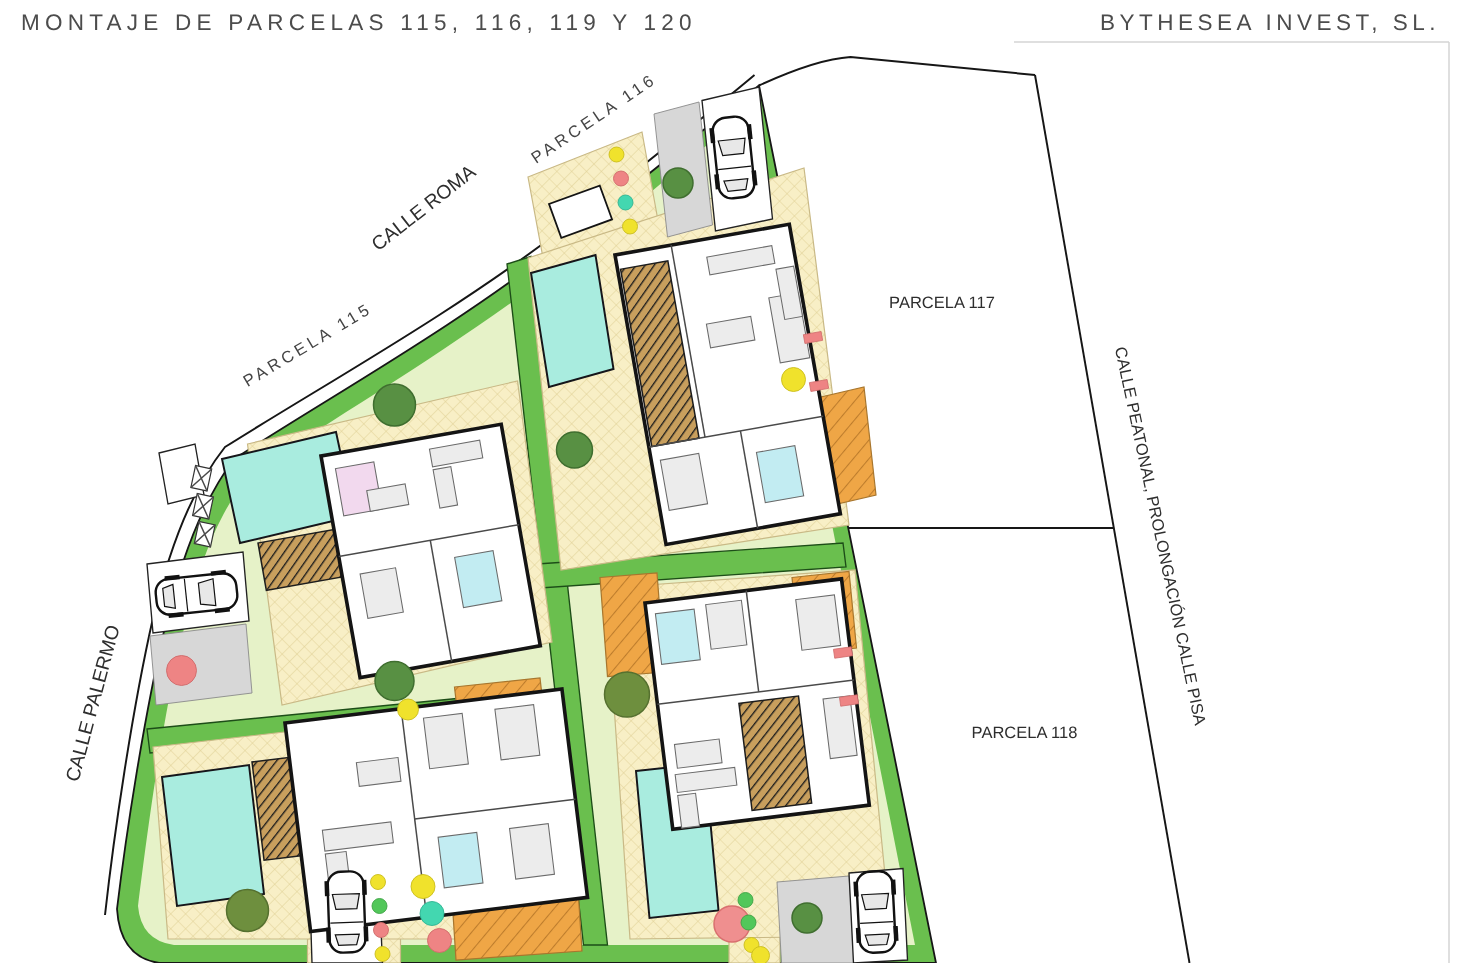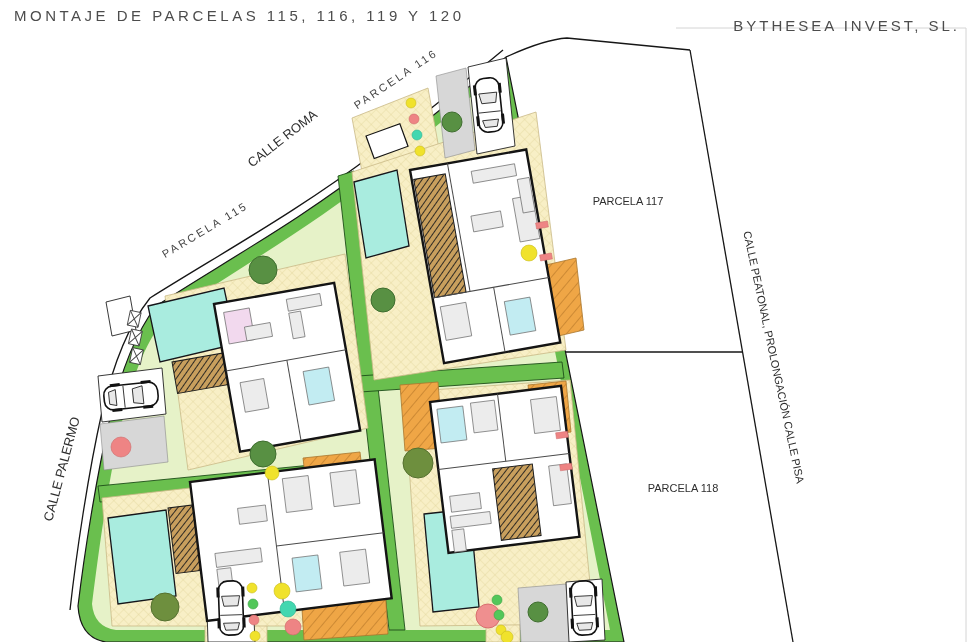--- a/index.html
+++ b/index.html
@@ -2,21 +2,21 @@
 <html style="--hedge: #6abf4e; --lawn: #e6f2c8; --terrace: #f8efc6; --pool: #a9ecdf; --deck: #efa646; --pergola: #c89f5d; --driveway: #d7d7d7; --tree_dark: #589043; --tree_olive: #6e8f3e; --tree_pink: #ef8f8f; --dot_yellow: #f0e22c; --dot_red: #ee8484; --dot_cyan: #43d7b0; --dot_green: #52c75a; --ink: #1a1a1a;"><head>
 <meta charset="utf-8">
 <style>
   html,body{margin:0;padding:0;background:#ffffff;}
   .page{position:relative;width:972px;height:642px;background:#fff;overflow:hidden;
         font-family:"Liberation Sans",sans-serif;}
   header{position:absolute;top:0;left:0;right:0;height:30px;z-index:5;}
   .title{position:absolute;left:14px;top:7px;font-size:15px;letter-spacing:3.5px;
          color:#4c4c4c;white-space:nowrap;}
   .company{position:absolute;right:12px;top:7px;font-size:15px;letter-spacing:3px;
-         color:#4c4c4c;white-space:nowrap;margin-top:10px;}
+         color:#4c4c4c;white-space:nowrap;}
   svg{position:absolute;left:0;top:0;}
   .street-line{stroke:#161616;stroke-width:1.3;fill:none;}
   .faint-line{stroke:#d4d4d4;stroke-width:1;fill:none;}
   .hedge{fill:var(--hedge,#6abf4e);stroke:#1d4d18;stroke-width:.9;}
   .lawn{fill:var(--lawn,#e6f2c8);stroke:none;}
   .terrace{fill:url(#tiles);stroke:#c9b986;stroke-width:.8;}
   .deck{fill:url(#deckp);stroke:#a8762d;stroke-width:.8;}
   .pergola{fill:url(#pergp);stroke:#1d1d1d;stroke-width:1;}
   .pool{fill:var(--pool,#a9ecdf);stroke:#15151a;stroke-width:1.3;}
   .house{fill:#ffffff;stroke:#141414;stroke-width:2.4;stroke-linejoin:miter;}

